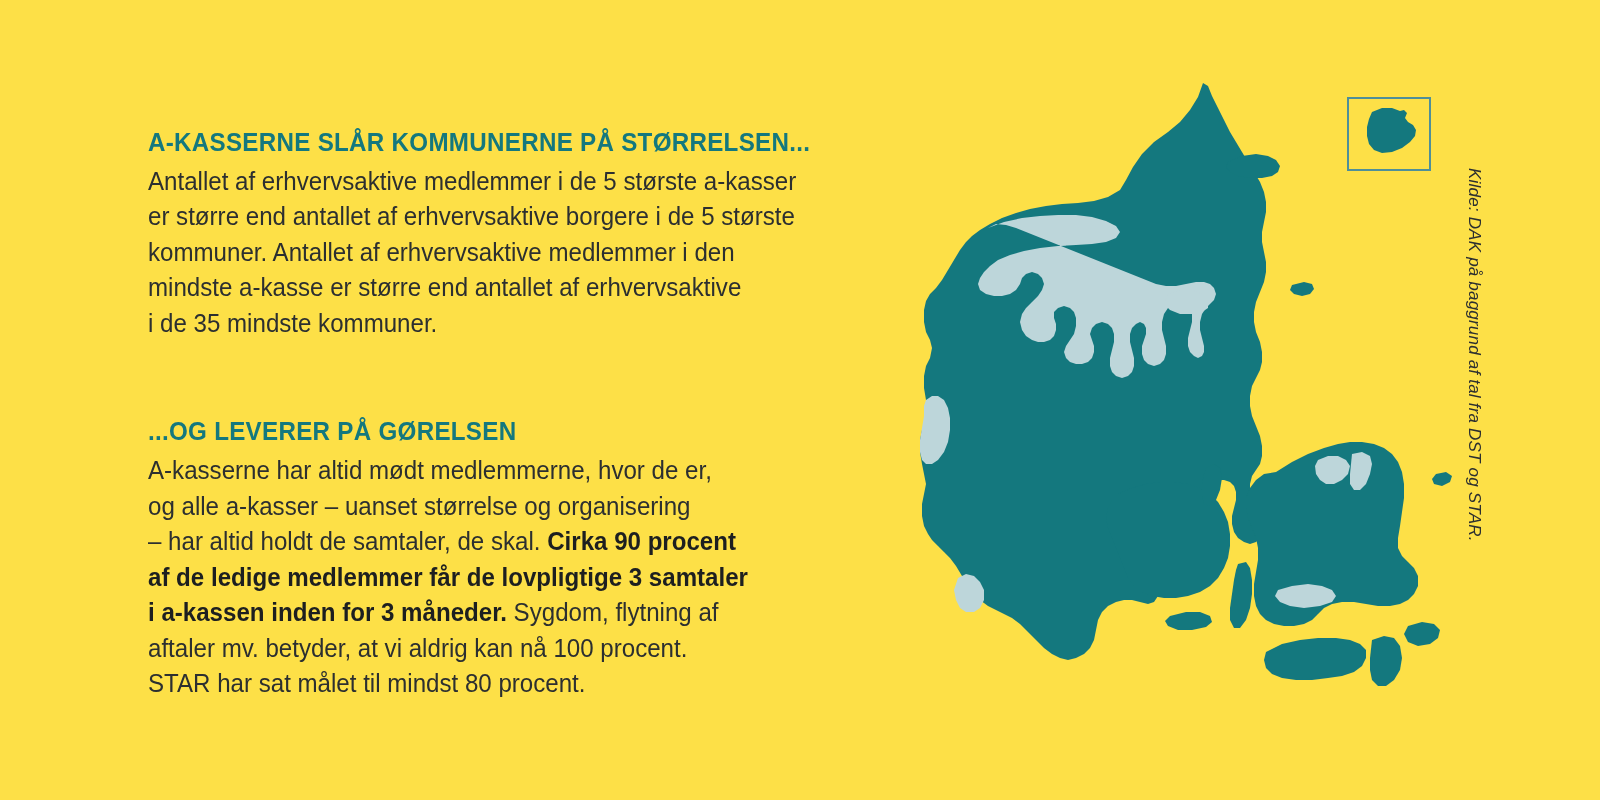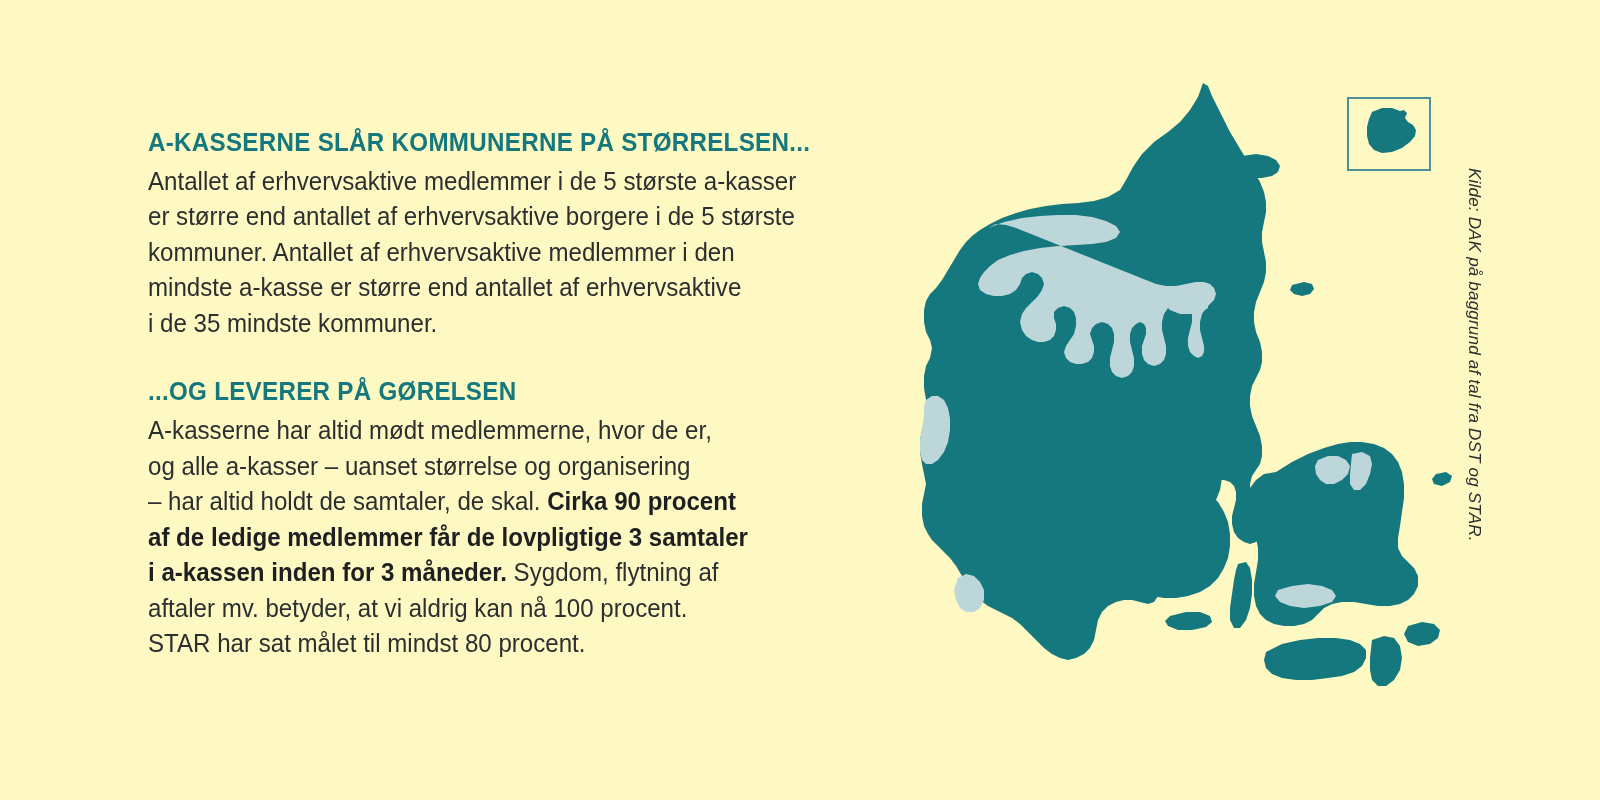--- a/index.html
+++ b/index.html
@@ -12,33 +12,33 @@
     background: #bdd6da;
     font-family: "Liberation Sans", sans-serif;
     overflow: hidden;
     position: relative;
   }
 
   #canvas {
     position: relative;
     width: 1600px;
     height: 800px;
-    background: #fef9c3;
+    background: #fde047;
   }
 
   
   .text-column {
     position: absolute;
     left: 148px;
     top: 128px;
     width: 760px;
   }
 
   .block { margin: 0; }
-  .block + .block { margin-top: 36px; }
+  .block + .block { margin-top: 76px; }
 
   .headline {
     color: #14787e;
     font-family: "Liberation Sans", sans-serif;
     font-weight: bold;
     font-size: 26px;
     letter-spacing: 0.3px;
     line-height: 1.15;
     margin: 0 0 6px 0;
     transform: scaleX(0.93);

